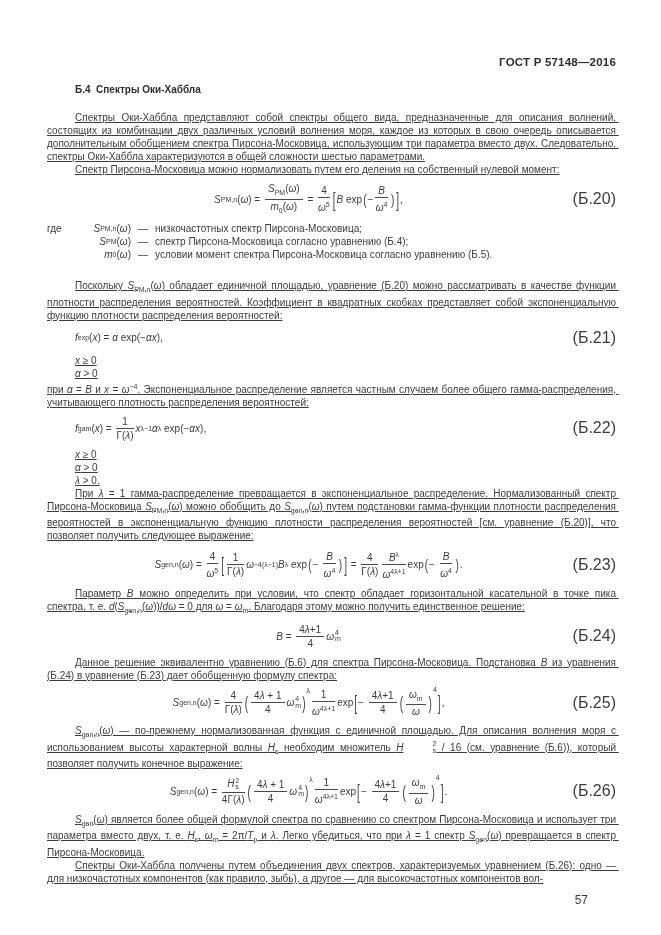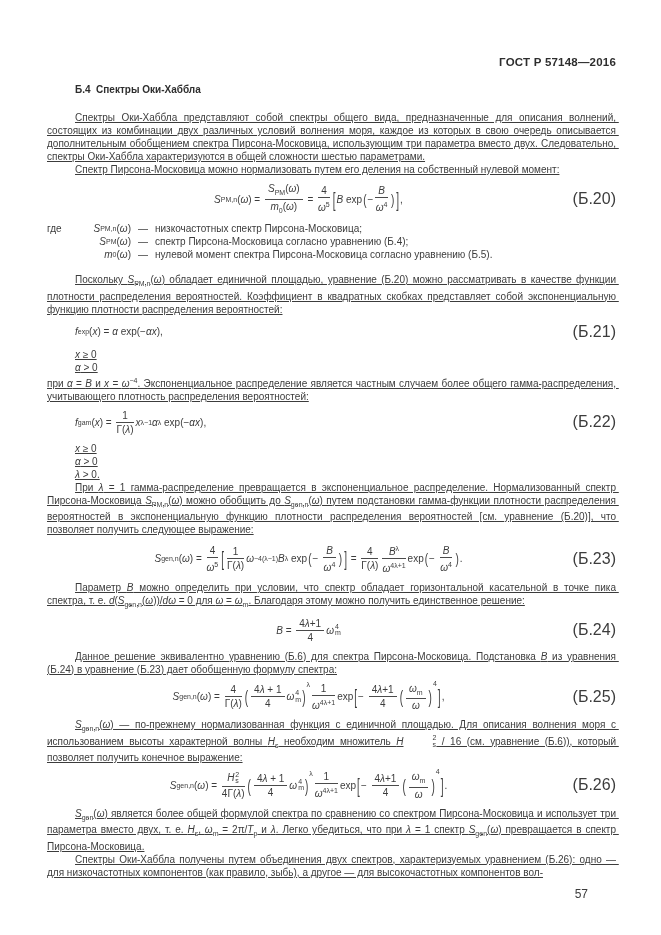--- a/index.html
+++ b/index.html
@@ -27,21 +27,21 @@
   .fd{padding-top:1px;white-space:nowrap;display:block;}
   .stk{display:inline-flex;flex-direction:column;align-items:flex-start;vertical-align:middle;font-size:7px;line-height:6.5px;margin-left:1px;}
   .grp{display:inline-flex;align-items:center;}
   .ginner{display:inline-flex;align-items:center;}
   .paren{display:inline-block;transform-origin:center;margin:0 1px;font-weight:300;}
   .p14{transform:scaleY(1.45);}
   .p18{transform:scaleY(1.8);}
   .p21{transform:scaleY(2.1);}
   .gpow{align-self:flex-start;margin-top:-3px;font-size:7px;}
   
-  .terms{margin:4px 0 12px;font-size:10px;line-height:13px;}
+  .terms{margin:4px 0 18px;font-size:10px;line-height:13px;}
   .trow{display:flex;align-items:baseline;}
   .tlead{width:26px;flex:none;}
   .tterm{min-width:58px;flex:none;display:inline-flex;justify-content:flex-end;white-space:nowrap;}
   .tdash{padding:0 7px;flex:none;}
   .tdesc{flex:1;text-align:justify;}
   .footer{text-align:right;font-size:12px;margin-top:8px;padding-right:28px;}
 </style>
 </head>
 <body>
 
@@ -120,21 +120,21 @@
         <div class="trow">
           <span class="tlead"></span>
           <span class="tterm">
             <span class="it">m</span>
             <span class="sb">0</span>
             <span class="tx">(</span>
             <span class="it">ω</span>
             <span class="tx">)</span>
           </span>
           <span class="tdash">—</span>
-          <span class="tdesc">нулевой момент спектра Пирсона-Московица согласно уравнению (Б.5).</span>
+          <span class="tdesc">условии момент спектра Пирсона-Московица согласно уравнению (Б.5).</span>
         </div>
       </div>
       <div class="para ind"><span class="tx">Поскольку </span><span class="it">S</span><span class="sb">PM,n</span><span class="tx">(</span><span class="it">ω</span><span class="tx">) обладает единичной площадью, уравнение (Б.20) можно рассматривать в качестве функции плотности распределения вероятностей. Коэффициент в квадратных скобках представляет собой экспоненциальную функцию плотности распределения вероятностей:</span></div>
       <div class="eq">
         <span class="eq-body left">
           <span class="it">f</span>
           <span class="sb">exp</span>
           <span class="tx">(</span>
           <span class="it">x</span>
           <span class="tx">) = </span>

